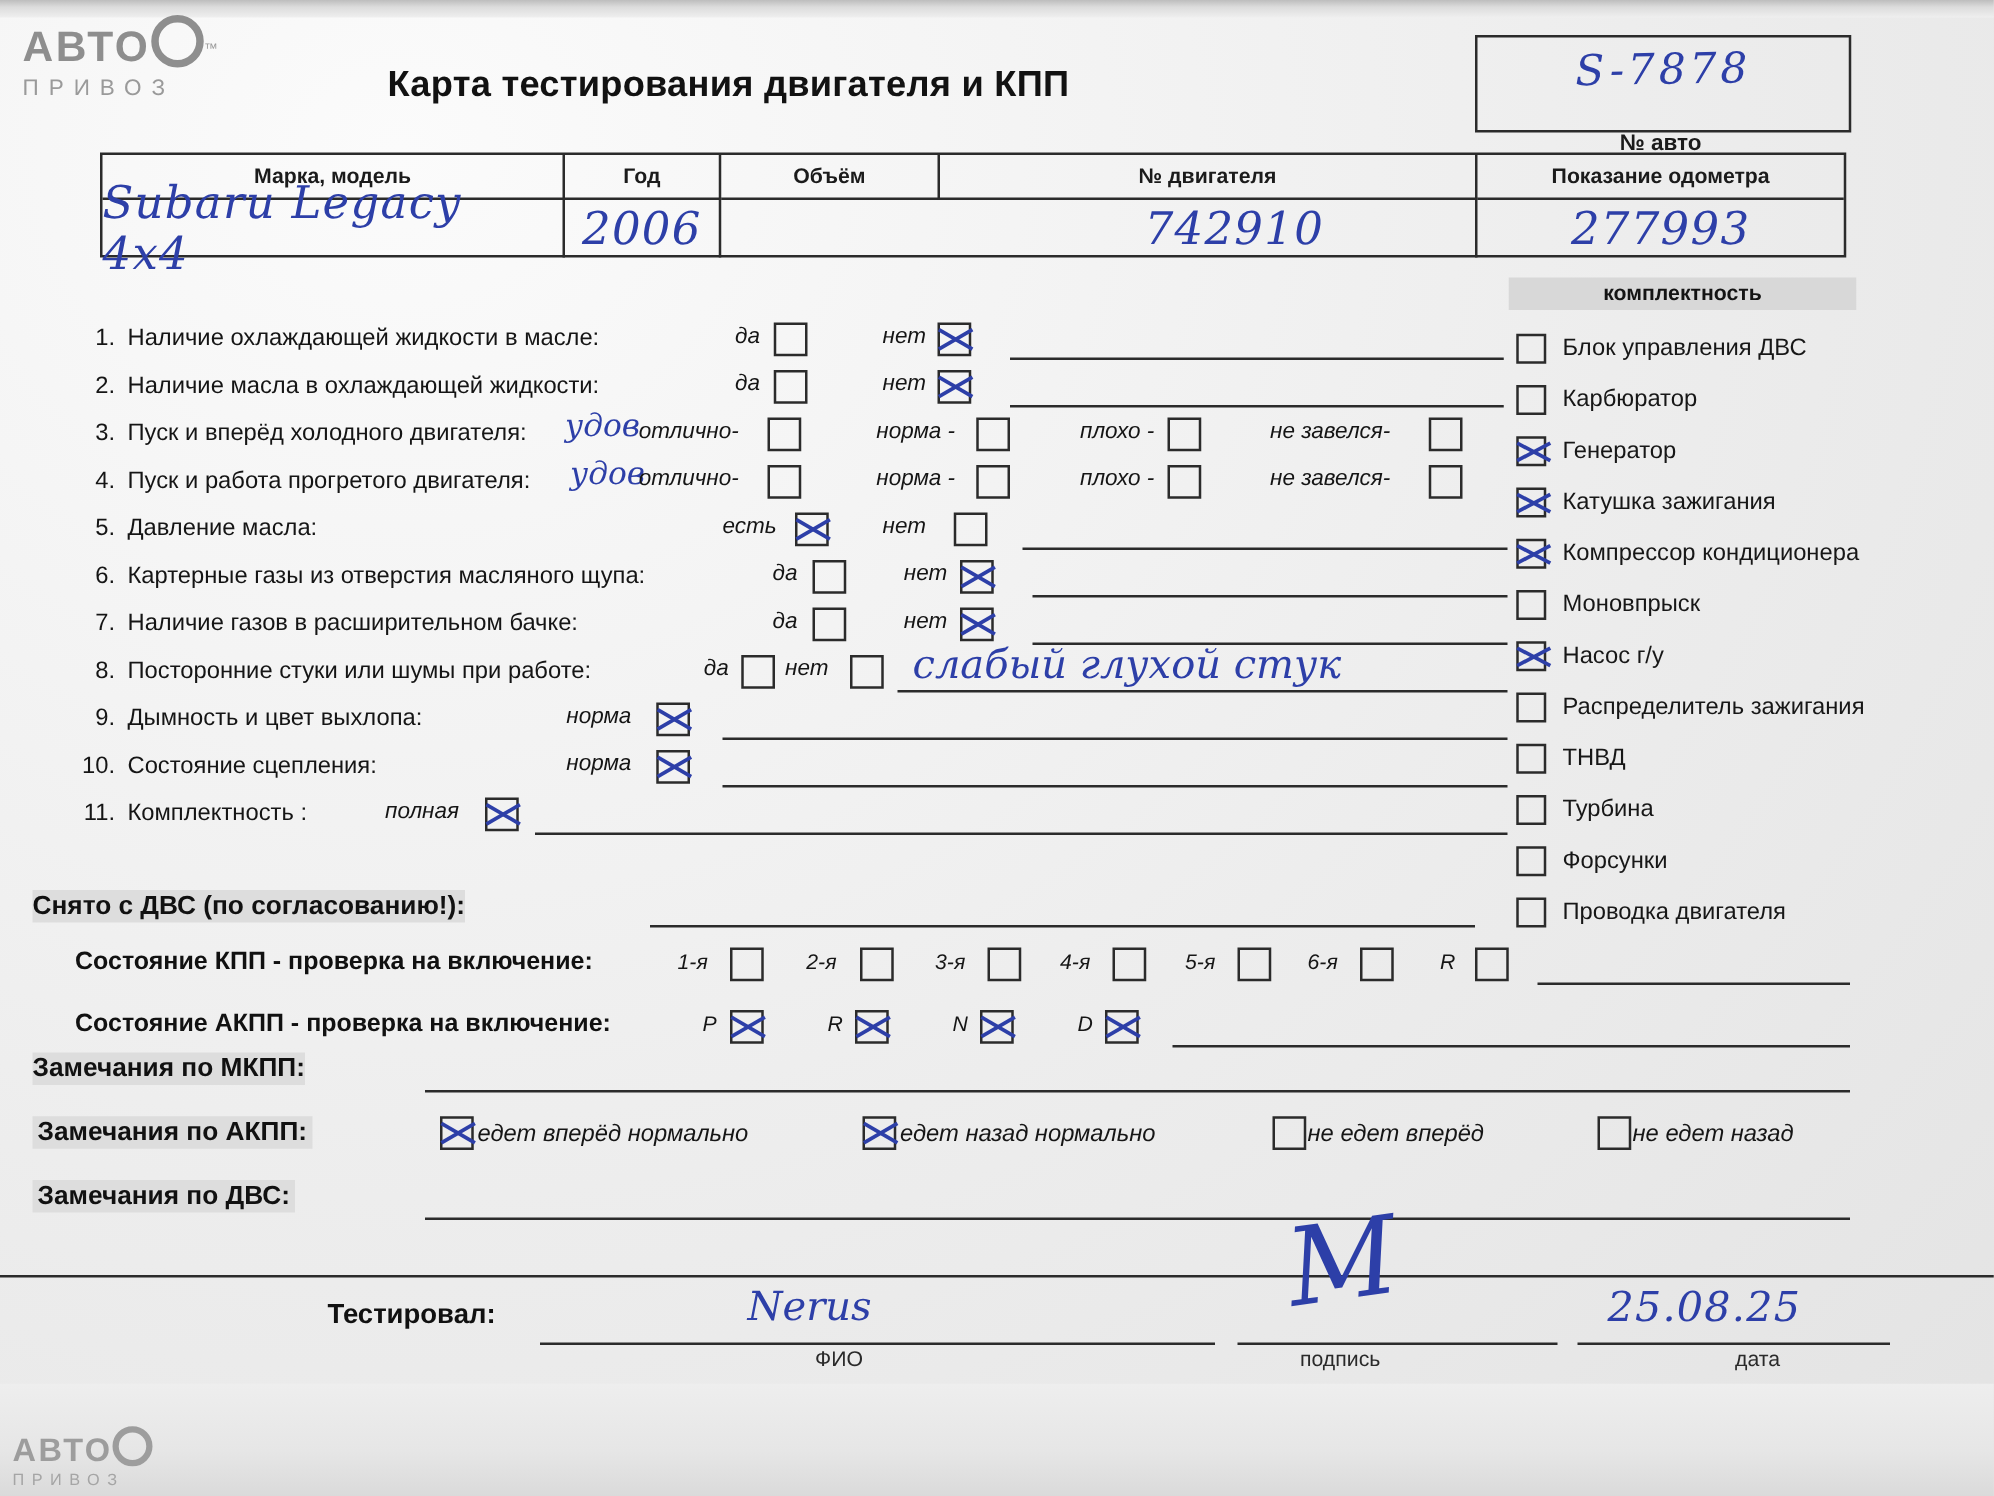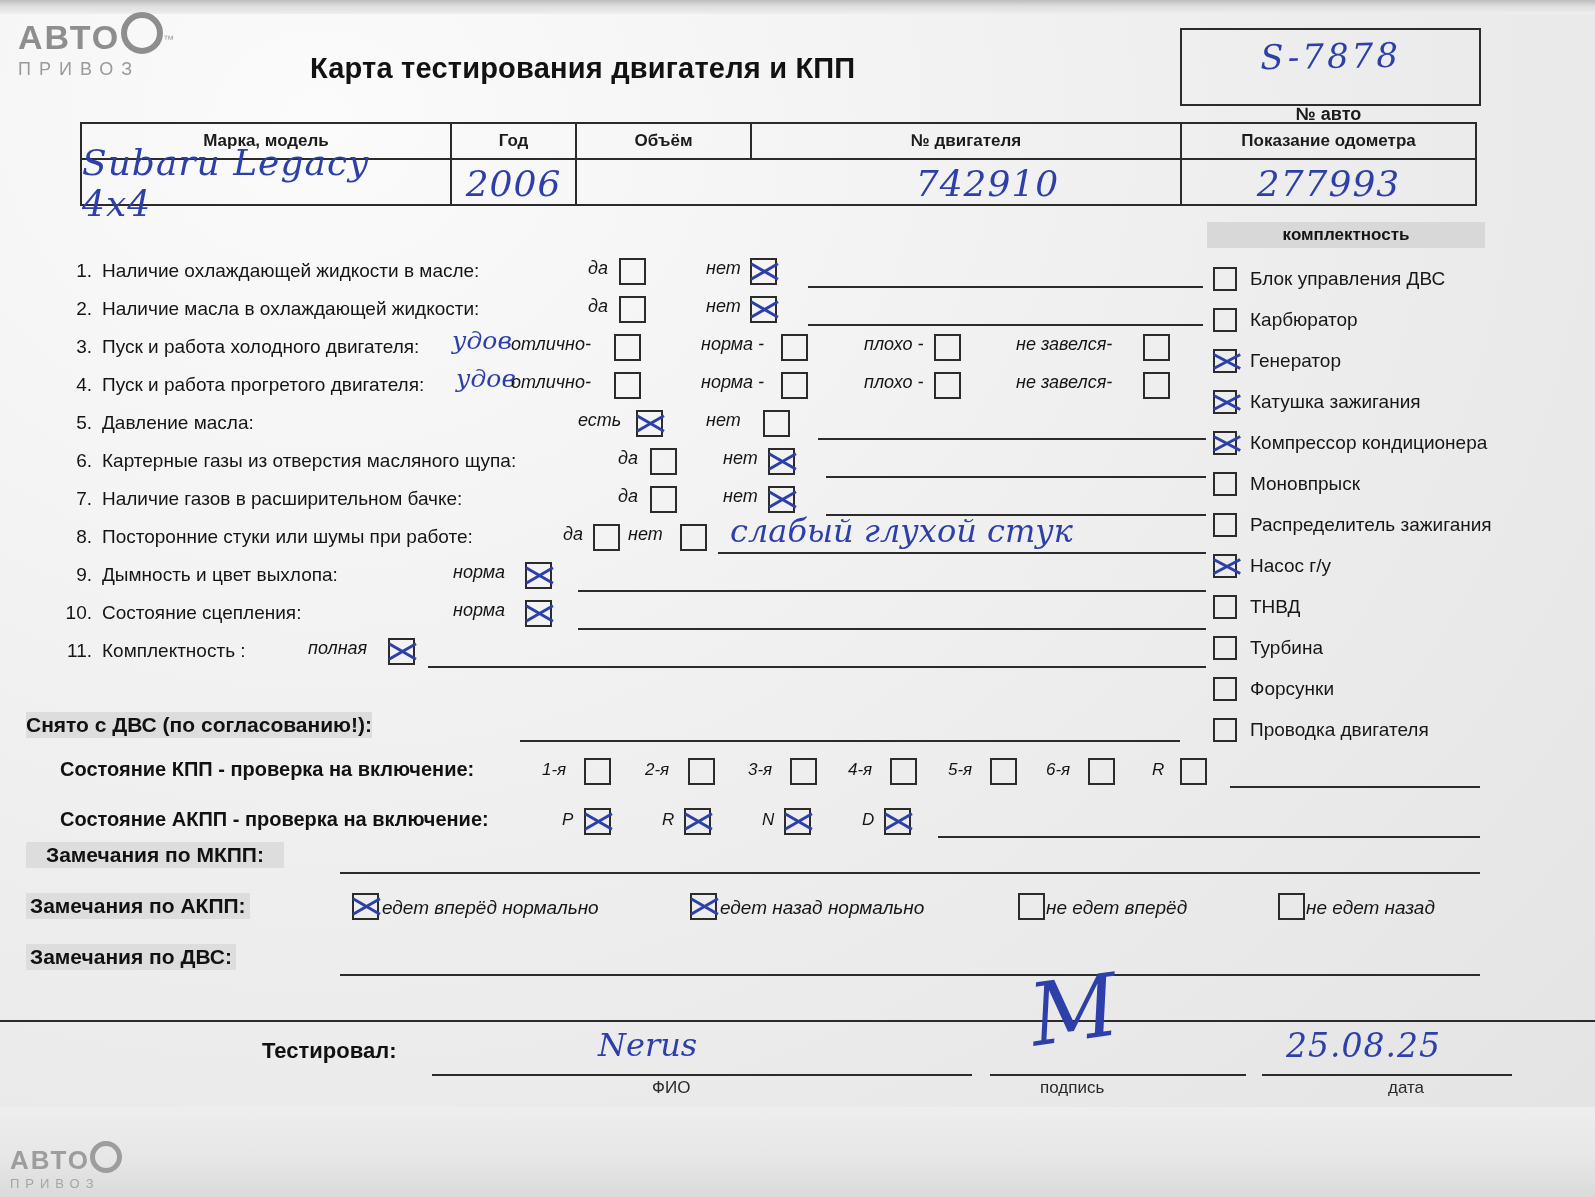--- a/index.html
+++ b/index.html
@@ -274,26 +274,26 @@
     </div>
     <div class="kompl-row">
       <span class="kbox checked"></span>
       <span class="klabel">Компрессор кондиционера</span>
     </div>
     <div class="kompl-row">
       <span class="kbox"></span>
       <span class="klabel">Моновпрыск</span>
     </div>
     <div class="kompl-row">
-      <span class="kbox"></span>
-      <span class="klabel">Распределитель зажигания</span>
-    </div>
-    <div class="kompl-row">
       <span class="kbox checked"></span>
       <span class="klabel">Насос г/у</span>
+    </div>
+    <div class="kompl-row">
+      <span class="kbox"></span>
+      <span class="klabel">Распределитель зажигания</span>
     </div>
     <div class="kompl-row">
       <span class="kbox"></span>
       <span class="klabel">ТНВД</span>
     </div>
     <div class="kompl-row">
       <span class="kbox"></span>
       <span class="klabel">Турбина</span>
     </div>
     <div class="kompl-row">
@@ -323,21 +323,21 @@
       <span class="qtext">Наличие масла в охлаждающей жидкости:</span>
       <span class="opt" style="left:530px;">да</span>
       <span class="box" style="left:561px;"></span>
       <span class="opt" style="left:648px;">нет</span>
       <span class="box x" style="left:692px;"></span>
       <span class="uline" style="left:750px; top:30px; width:395px;"></span>
     </div>
 
     <div class="item-row">
       <span class="num">3.</span>
-      <span class="qtext">Пуск и работа холодного двигателя:</span>
+      <span class="qtext">Пуск и вперёд холодного двигателя:</span>
       <span class="note" style="left:394px; top:-6px; font-size:25px;">удов</span>
       <span class="opt" style="left:453px;">отлично-</span>
       <span class="box" style="left:556px;"></span>
       <span class="opt" style="left:643px;">норма -</span>
       <span class="box" style="left:723px;"></span>
       <span class="opt" style="left:806px;">плохо -</span>
       <span class="box" style="left:876px;"></span>
       <span class="opt" style="left:958px;">не завелся-</span>
       <span class="box" style="left:1085px;"></span>
     </div>
@@ -450,21 +450,21 @@
     <span class="box x" style="left:584px; top:808px;"></span>
     <span class="small-ital" style="left:662px; top:810px;">R</span>
     <span class="box x" style="left:684px; top:808px;"></span>
     <span class="small-ital" style="left:762px; top:810px;">N</span>
     <span class="box x" style="left:784px; top:808px;"></span>
     <span class="small-ital" style="left:862px; top:810px;">D</span>
     <span class="box x" style="left:884px; top:808px;"></span>
   </div>
   <div class="uline" style="left:938px; top:836px; width:542px;"></div>
 
-  <div class="big-label" style="left:26px; top:842px; padding:1px 20px;">Замечания по МКПП:</div>
+  <div class="big-label" style="left:26px; top:842px; padding:1px 0;">Замечания по МКПП:</div>
   <div class="uline" style="left:340px; top:872px; width:1140px;"></div>
 
   <div class="big-label" style="left:26px; top:893px; padding:1px 4px;">Замечания по АКПП:</div>
   <div>
     <span class="box x" style="left:352px; top:893px;"></span>
     <span class="small-ital" style="left:382px; top:897px; font-size:19px;">едет вперёд нормально</span>
     <span class="box x" style="left:690px; top:893px;"></span>
     <span class="small-ital" style="left:720px; top:897px; font-size:19px;">едет назад нормально</span>
     <span class="box" style="left:1018px; top:893px;"></span>
     <span class="small-ital" style="left:1046px; top:897px; font-size:19px;">не едет вперёд</span>

